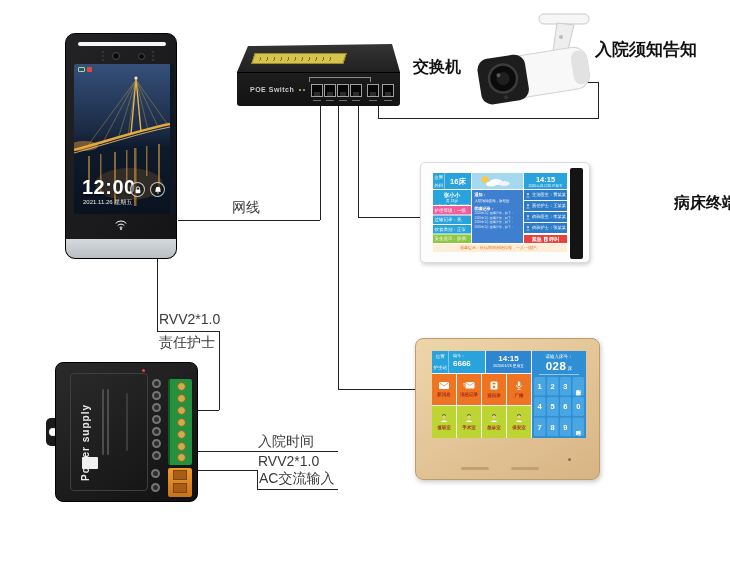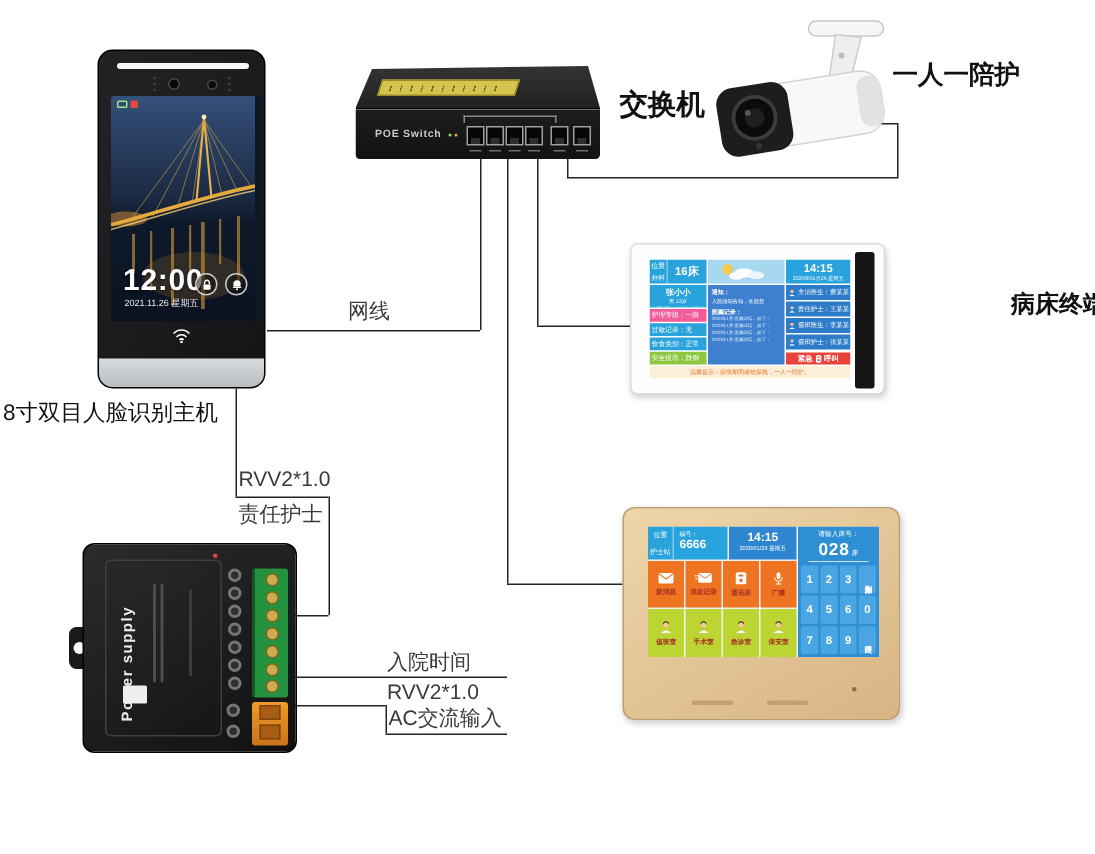--- a/index.html
+++ b/index.html
@@ -165,57 +165,56 @@
           <g stroke="#fff" stroke-width="1" fill="none">
             <path d="M1.2 3.4 a7 7 0 0 1 10.6 0"></path>
             <path d="M3.2 5.6 a4.4 4.4 0 0 1 6.6 0"></path>
             <path d="M5.1 7.6 a2 2 0 0 1 2.8 0"></path>
           </g>
           <circle cx="6.5" cy="9" r=".9" fill="#fff"></circle>
         </svg>
     </div>
     <div id="chin"></div>
   </div>
-  <div class="dlabel" style="left:2px;top:266px;font-weight:400;font-size:15px;">8寸双目人脸识别主机</div>
 
   <div id="sw">
     <div id="swTop"></div>
     <div id="swSticker"></div>
     <div id="swFront">
       <div id="swName">POE Switch</div>
       <div class="swled" style="left:62px;top:16px;"></div>
       <div class="swled" style="left:66px;top:16px;background:#e2b04a;"></div>
       <div id="swBracket"></div>
       <div class="port" style="left:74px;"></div>
       <div class="port" style="left:87px;"></div>
       <div class="port" style="left:100px;"></div>
       <div class="port" style="left:113px;"></div>
       <div class="port" style="left:130px;"></div>
       <div class="port" style="left:145px;"></div>
     </div>
   </div>
-  <div class="dlabel" style="left:413px;top:57px;font-size:19px;">交换机</div>
+  <div class="dlabel" style="left:413px;top:57px;font-size:16px;">交换机</div>
 
   <div id="cam">
     <svg width="120" height="94" viewBox="0 0 120 94">
       <rect x="62" y="2" width="50" height="10" rx="5" fill="#f6f6f6" stroke="#c9c9c9"></rect>
       <path d="M80 11 L97 13 L90 42 L76 39 Z" fill="#eeeeee" stroke="#cccccc"></path>
       <circle cx="84" cy="25" r="2" fill="#bbb"></circle>
       <g transform="rotate(-9 55 64)">
         <rect x="14" y="42" width="98" height="42" rx="14" fill="#f8f8f8" stroke="#d2d2d2"></rect>
         <rect x="96" y="46" width="16" height="34" rx="8" fill="#e2e2e2"></rect>
         <rect x="2" y="40" width="48" height="46" rx="11" fill="#1d1d1d"></rect>
         <circle cx="26" cy="62" r="14" fill="#0b0b0b" stroke="#3c3c3c" stroke-width="2.5"></circle>
         <circle cx="26" cy="62" r="6.5" fill="#1f1f1f"></circle>
         <circle cx="22" cy="58" r="2" fill="#585858"></circle>
         <circle cx="26" cy="81" r="2" fill="#343434"></circle>
       </g>
     </svg>
   </div>
-  <div class="dlabel" style="left:595px;top:38px;font-size:17px;">一人一陪护</div>
+  <div class="dlabel" style="left:595px;top:38px;font-size:17px;">入院须知告知</div>
 
   <div id="bedFrame">
     <div id="bedStrip"></div>
     <div class="scrOuter" style="left:12px;top:10px;width:134px;height:79px;">
       <div class="scr2x" id="bedScr">
 
         <div class="bbox" style="left:0;top:0;width:76px;height:32px;">
           <div class="tagstrip">
               <span>位置</span>
               <span>外科</span>

